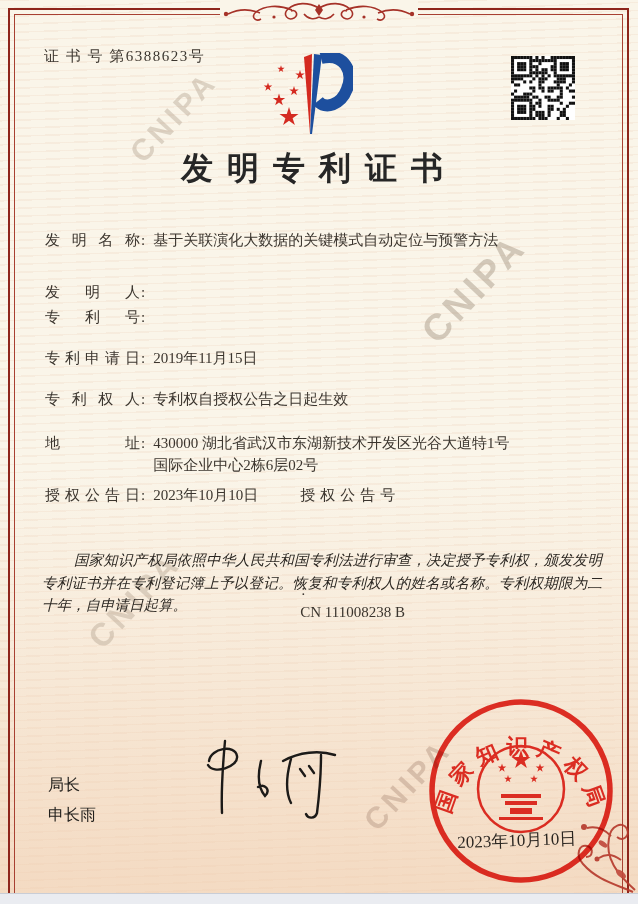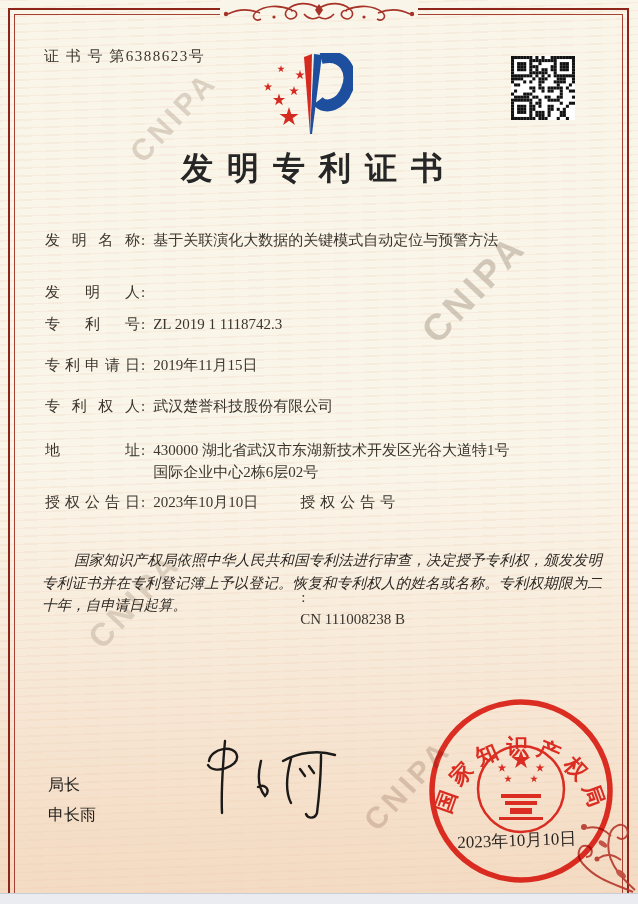--- a/index.html
+++ b/index.html
@@ -31,21 +31,21 @@
   .logo{left:253px;top:53px;z-index:3;}
   .page-title{left:0;top:147px;width:624px;text-align:center;font-size:32px;font-weight:bold;
       color:#262626;letter-spacing:14px;text-indent:14px;z-index:3;}
   
   .fields{left:45px;top:229px;width:566px;z-index:3;font-size:15px;color:#3b352e;}
   .frow{display:flex;line-height:22px;}
   .flabel{display:inline-block;width:95px;flex:0 0 95px;text-align:justify;text-align-last:justify;}
   .fcolon{margin:0 8px 0 1px;}
   .fvalue{white-space:pre-line;}
   .mb30{margin-bottom:30px}.mb19{margin-bottom:19px}.mb22{margin-bottom:22px}
-  .mb6{margin-bottom:10px}.mb8{margin-bottom:8px}
+  .mb6{margin-bottom:3px}.mb8{margin-bottom:8px}
   .grant-group2{margin-left:42px;display:flex;flex-direction:column;}
   .flabel2{display:inline-block;width:95px;flex:0 0 95px;text-align:justify;text-align-last:justify;}
   
   .legal{left:42px;top:549px;width:560px;z-index:3;font-size:14.5px;line-height:22.5px;
       color:#2b2722;font-style:italic;text-align:justify;}
   .legal p{margin:0;text-indent:2.2em;}
   
   .officer{left:48px;top:758px;z-index:3;font-family:"Liberation Sans","DejaVu Sans",sans-serif;
       font-size:16px;color:#22201d;line-height:30px;margin-top:12px;}
   .signature{left:195px;top:733px;z-index:4;}
@@ -348,31 +348,30 @@
       <span class="fcolon">:</span>
     <span class="fvalue">基于关联演化大数据的关键模式自动定位与预警方法</span>
   </div>
   <div class="frow mb6">
     <span class="flabel">发明人</span>
       <span class="fcolon">:</span>
   </div>
   <div class="frow mb19">
     <span class="flabel">专利号</span>
       <span class="fcolon">:</span>
-    <span class="fvalue">ZL 2019 1 1118742.3</span>
   </div>
   <div class="frow mb19">
     <span class="flabel">专利申请日</span>
       <span class="fcolon">:</span>
     <span class="fvalue">2019年11月15日</span>
   </div>
   <div class="frow mb22">
     <span class="flabel">专利权人</span>
       <span class="fcolon">:</span>
-    <span class="fvalue">武汉楚誉科技股份有限公司</span>
+    <span class="fvalue">专利权自授权公告之日起生效</span>
   </div>
   <div class="frow mb8">
     <span class="flabel">地址</span>
       <span class="fcolon">:</span>
     <span class="fvalue">430000 湖北省武汉市东湖新技术开发区光谷大道特1号
 国际企业中心2栋6层02号</span>
   </div>
   <div class="frow">
     <span class="flabel">授权公告日</span>
       <span class="fcolon">:</span>

